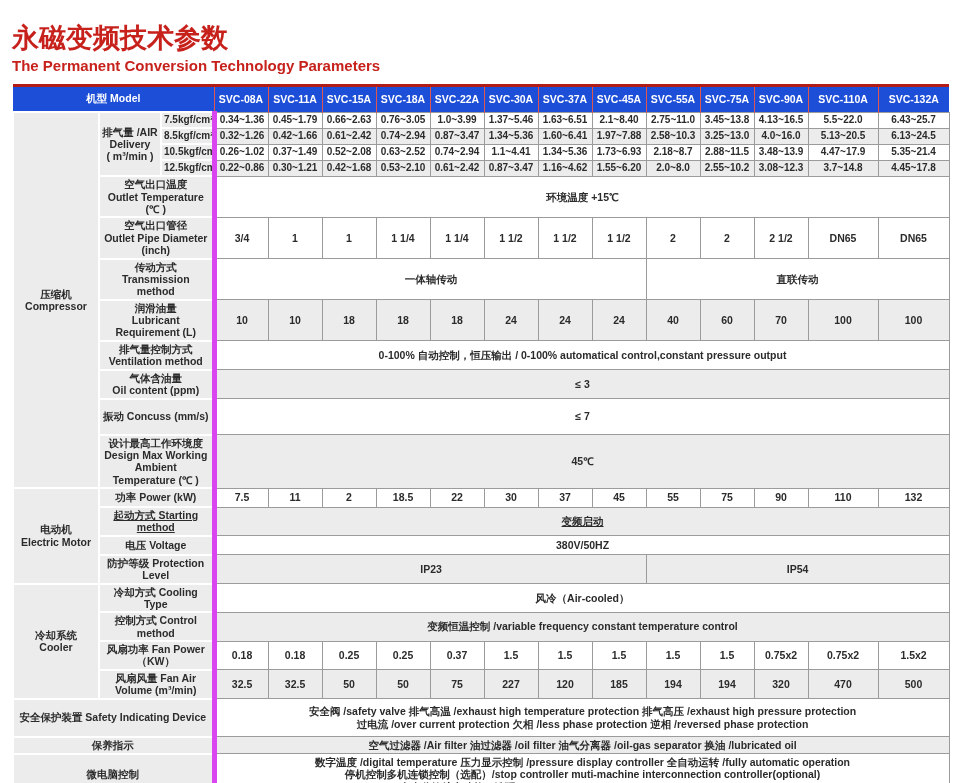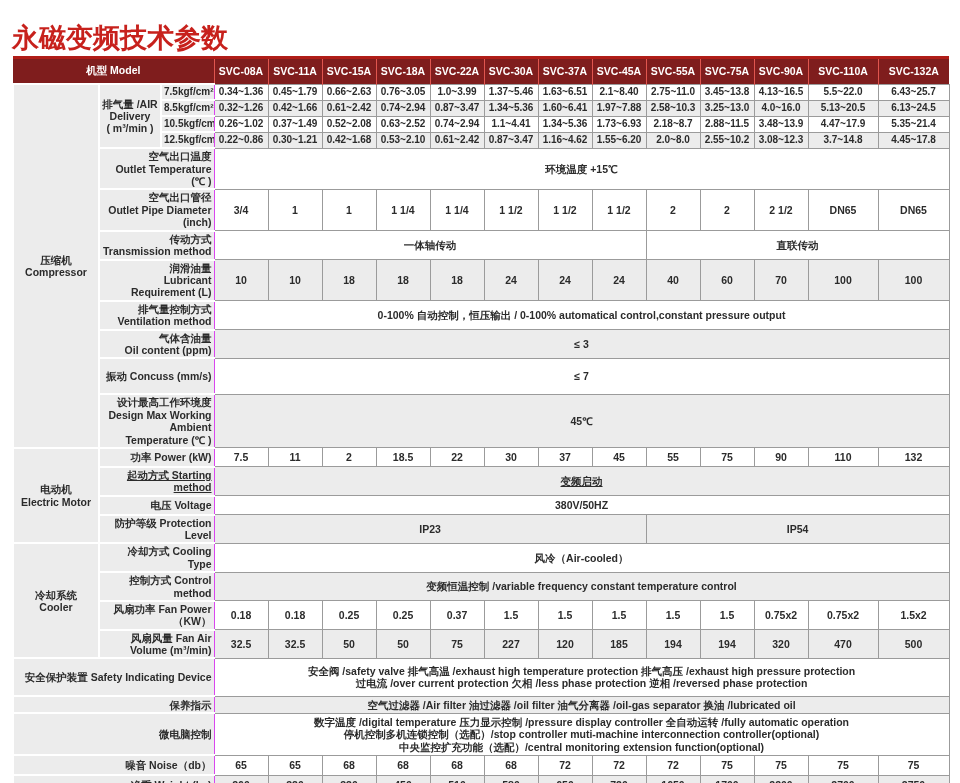--- a/index.html
+++ b/index.html
@@ -1,47 +1,48 @@
 <!DOCTYPE html>
 <html><head>
 <meta charset="utf-8">
 <style>
   html,body{margin:0;padding:0;background:#fff;}
   body{width:960px;height:783px;overflow:hidden;font-family:"Liberation Sans",sans-serif;}
   .page{padding:8px 12px 0 12px;}
   .t-zh{color:#c7211c;font-size:27px;font-weight:bold;margin:14px 0 0 0;line-height:1.25;}
   .t-en{color:#c7211c;font-size:15px;font-weight:bold;margin:1px 0 9px 0;line-height:1.2;}
   table{border-collapse:collapse;table-layout:fixed;width:936px;color:#2b2b2b;font-weight:bold;}
-  thead th{background:#7f1d1d;color:#fff;font-size:10.5px;font-weight:bold;height:22px;
+  thead th{background:#1d4ed8;color:#fff;font-size:10.5px;font-weight:bold;height:22px;
            padding:0 1px;border-left:1px solid #e0564f;border-top:3px solid #b01d18;overflow:hidden;}
   thead th:first-child{border-left:none;}
   td{padding:1px 2px;text-align:center;vertical-align:middle;font-size:10.5px;line-height:1.18;
      white-space:pre-line;overflow:hidden;}
   .grp,.lab,.sub{background:#ececec;border:2px solid #fff;}
-  .edge{border-right:1px solid #d946ef;text-align:right;}
+  .edge{border-right:5px solid #d946ef;}
   .val,.spn{border:1px solid #9b9b9b;background:#fff;}
   tr.shade .val,tr.shade .spn{background:#ececec;}
   tr{height:27px;}
   tr.r-air{height:16px;} tr.r-air td.val,tr.r-air td.sub{font-size:10px;}
   tr.r-transmission,tr.r-ventilation{height:29px;}
   tr.r-concuss{height:36px;}
   tr.r-design-max-temp{height:40px;}
   tr.r-power,tr.r-voltage,tr.r-protection,tr.r-cooling-type{height:19px;}
   tr.r-starting{height:22px;text-decoration:underline;}
   tr.r-control-method,tr.r-maintenance{height:17px;}
   tr.r-fan-power,tr.r-fan-volume,tr.r-noise{height:20px;}
   tr.r-safety{height:38px;}
   tr.r-micro-control{height:42px;}
   tr.r-weight{height:19px;}
 </style>
 </head>
 <body>
 
 <div class="page">
   <h1 class="t-zh">永磁变频技术参数</h1>
+  <h2 class="t-en">The Permanent Conversion Technology Parameters</h2>
 
   <table>
     <colgroup>
       <col style="width:86px">
         <col style="width:62px">
         <col style="width:53px">
       <col style="width:54px">
         <col style="width:54px">
         <col style="width:54px">
         <col style="width:54px">

